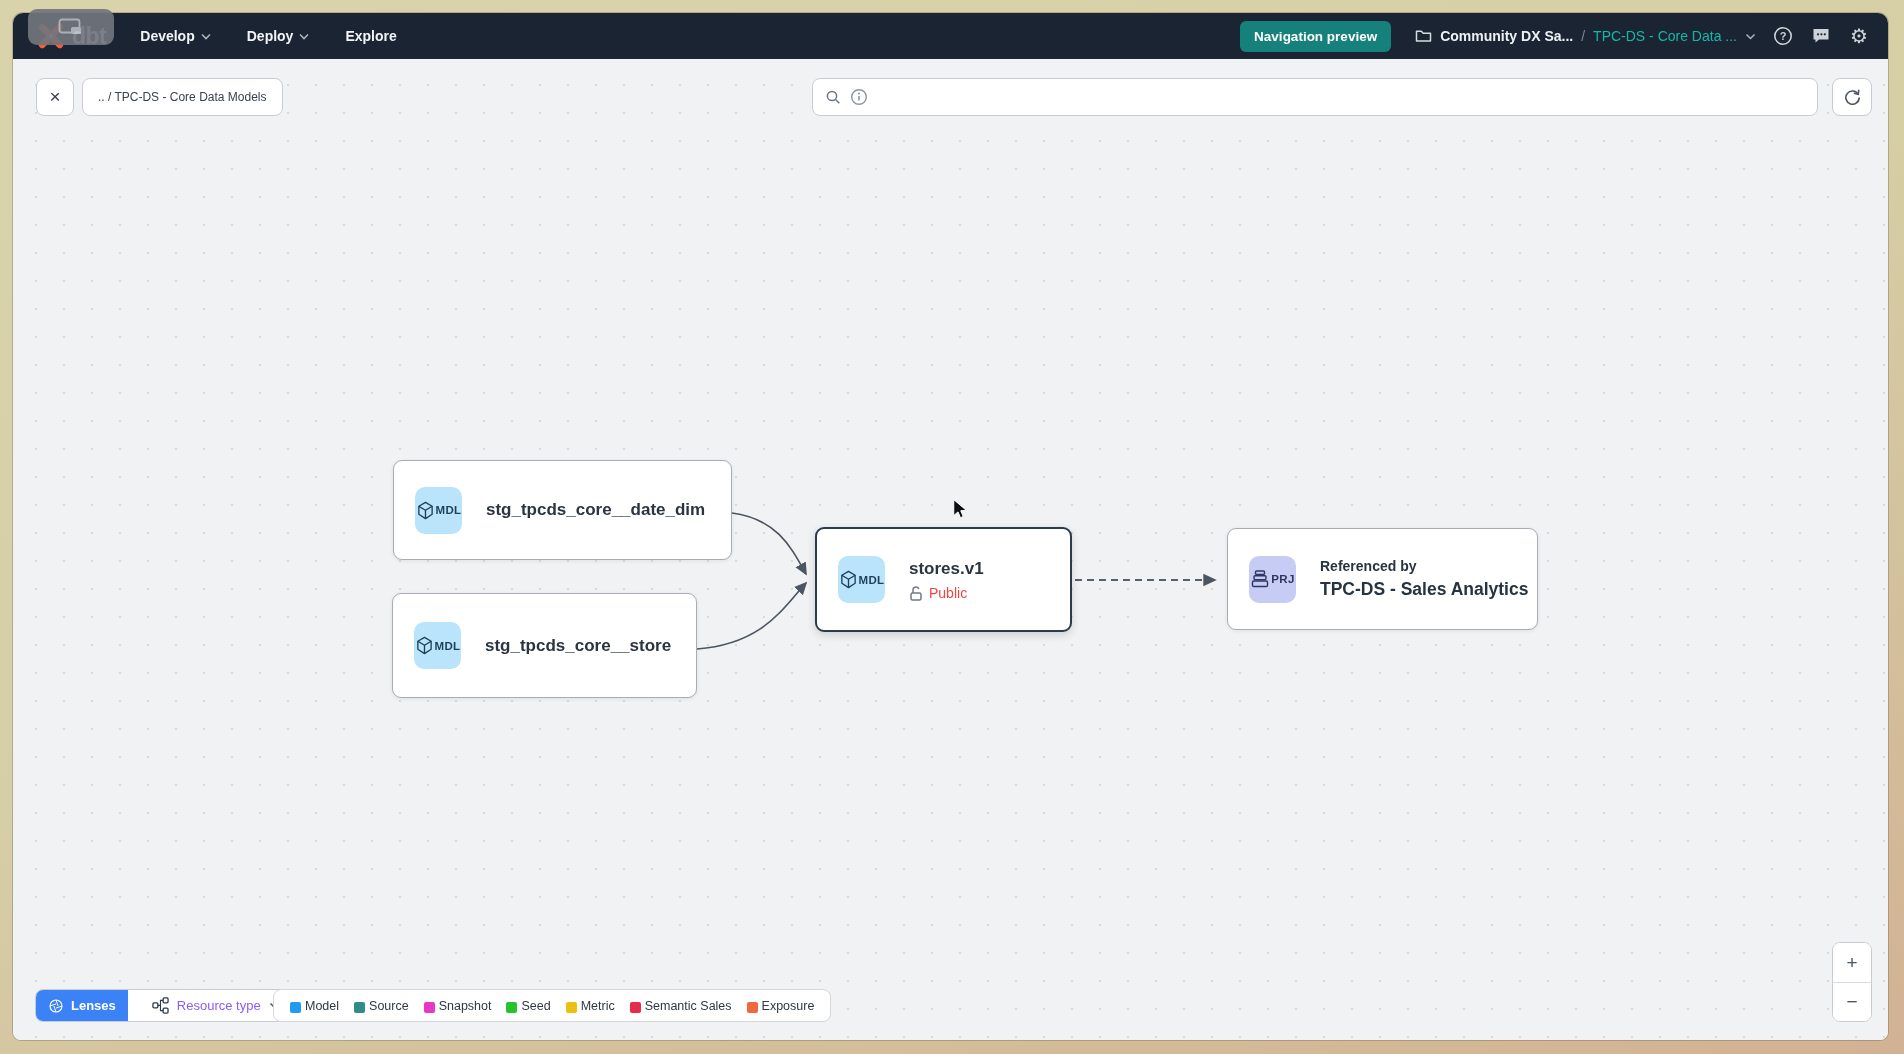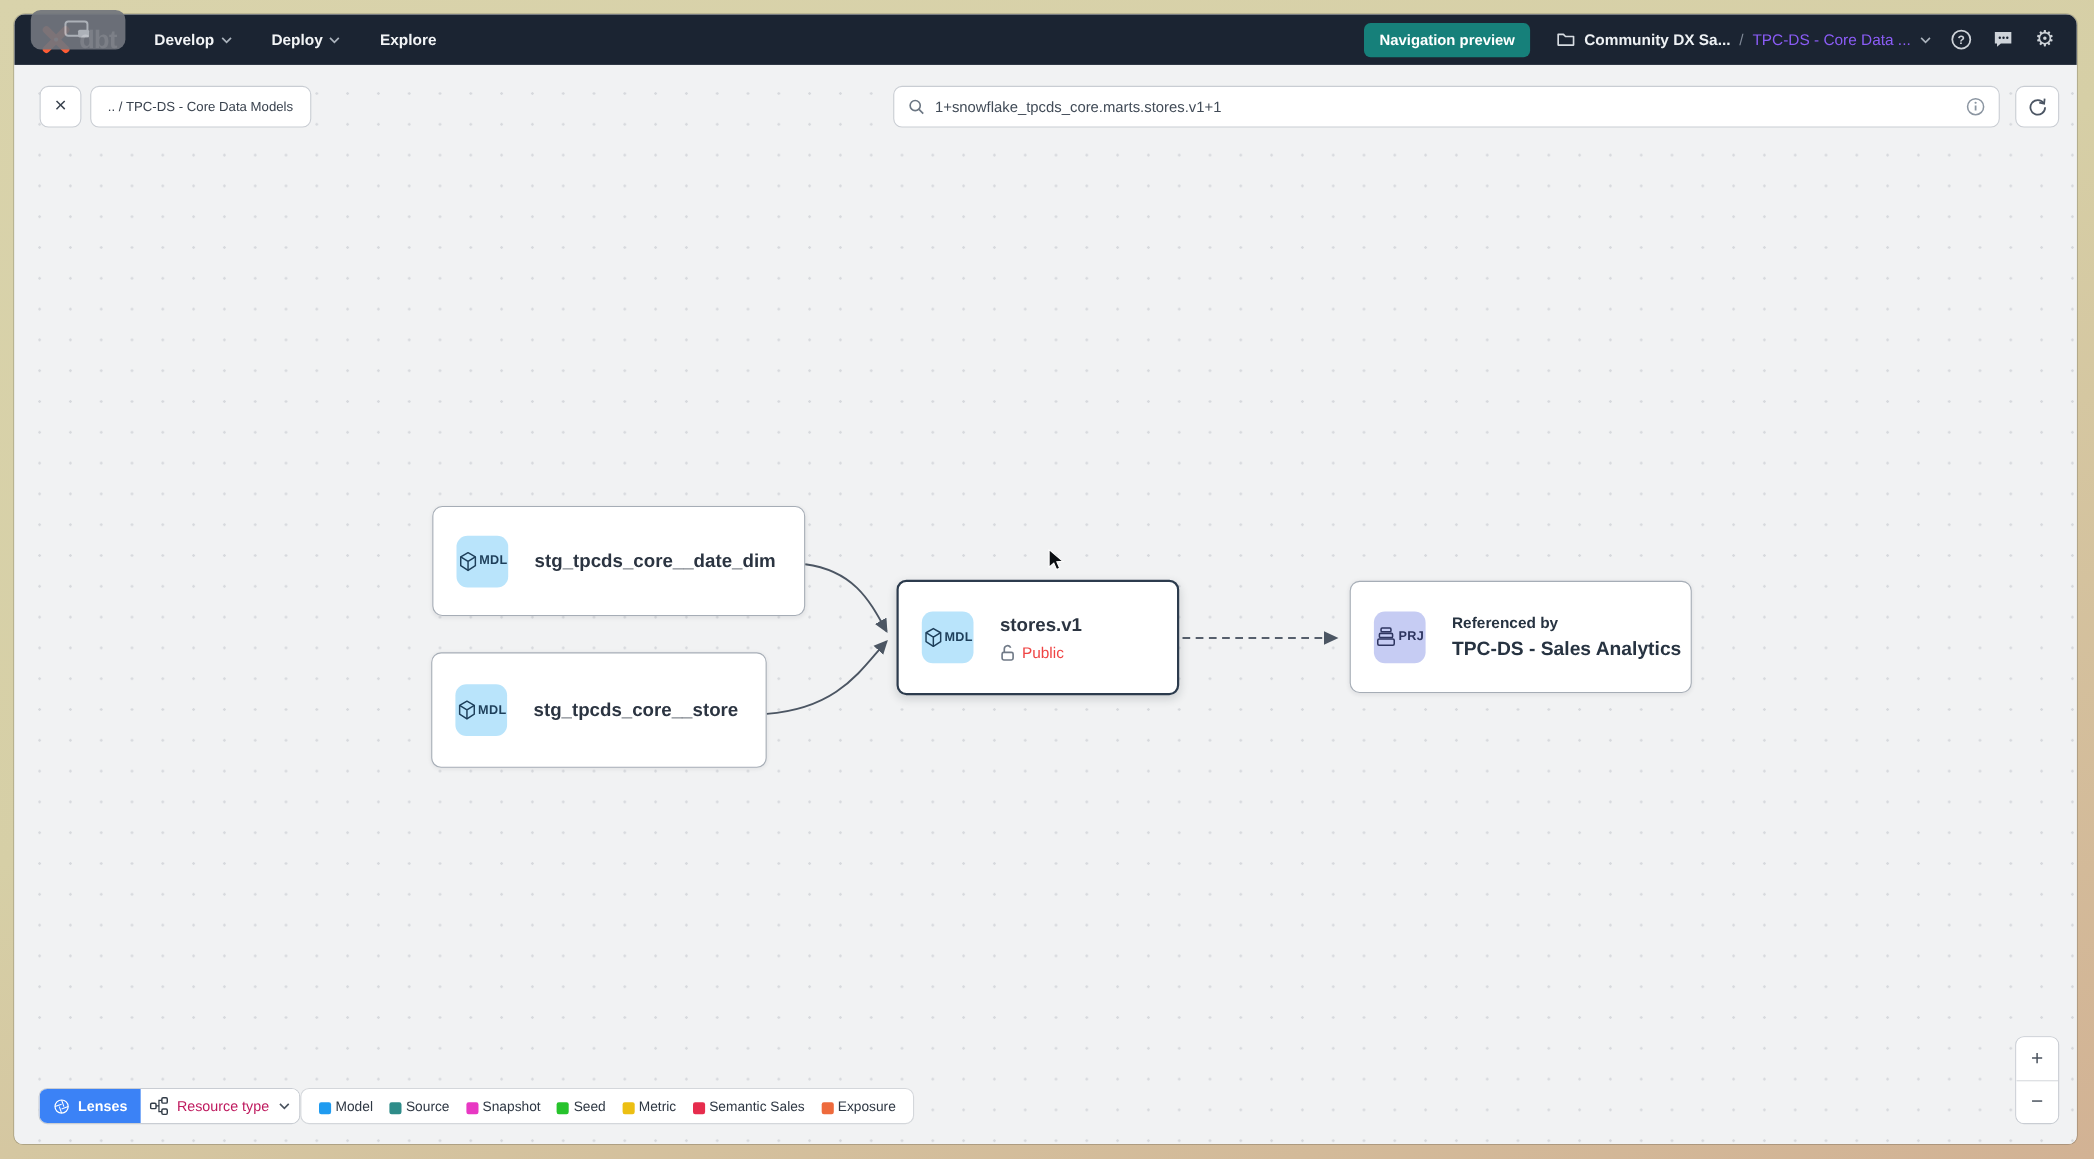--- a/index.html
+++ b/index.html
@@ -22,21 +22,21 @@
   .logo { display:flex; align-items:center; gap:7px; margin-right:34px; }
   .logo-text { color:#fff; font-size:23px; font-weight:700; letter-spacing:-0.5px; }
   .nav-item { display:flex; align-items:center; gap:6px; color:#f2f4f6;
     font-size:14px; font-weight:700; margin-right:36px; cursor:pointer; }
   .nav-right { margin-left:auto; display:flex; align-items:center; gap:16px; }
   .preview-badge { background:#16807a; color:#fff; font-size:13.5px; font-weight:700;
     padding:8px 14px; border-radius:6px; }
   .crumbs { display:flex; align-items:center; gap:8px; margin-left:8px;justify-content:center; }
   .crumb-account { color:#eef1f4; font-size:14px; font-weight:700; }
   .crumb-sep { color:#7e8795; font-size:14px; }
-  .crumb-project { color:#8b5cf6; font-size:14px; }
+  .crumb-project { color:#14b8a6; font-size:14px; }
   .nav-icon { display:flex; align-items:center; justify-content:center; width:22px; height:22px; cursor:pointer; }
   .gear-glyph { color:#ced3d9; font-size:20px; line-height:1; }
   
   .canvas {
     position:absolute; left:0; top:46px; width:1875px; height:981px;
     background-color:#f1f2f3;
     background-image: radial-gradient(#d7d9dd 1.2px, transparent 1.3px);
     background-size:28px 28px; background-position:9px 12px;
   }
   .edges { position:absolute; inset:0; pointer-events:none; z-index:1; }
@@ -83,22 +83,22 @@
     font-size:14px; color:#ef4444; }
   .ref-kicker { font-size:14px; font-weight:600; color:#273341; margin-bottom:5px; }
   .ref-title { font-size:17.5px; font-weight:600; color:#273341; white-space:nowrap; }
   
   .lens-group {
     position:absolute; left:22px; bottom:18px; display:inline-flex; height:33px;
     border-radius:8px; overflow:hidden; border:1px solid #c9cdd3; background:#fff; z-index:4;
   }
   .lenses-btn { background:#3b82f6; color:#fff; font-size:13px; font-weight:700;
     display:flex; align-items:center; gap:7px; padding:0 12px; cursor:pointer; }
-  .resource-btn { display:flex; align-items:center; gap:8px; padding:0 8px;
-    font-size:13px; color:#be185d; cursor:pointer; background:#fff; }
+  .resource-btn { display:flex; align-items:center; gap:8px; padding:0 24px;
+    font-size:13px; color:#8b5cf6; cursor:pointer; background:#fff; }
   .legend {
     position:absolute; left:260px; bottom:18px; height:33px; background:#fff;
     border:1px solid #d4d7db; border-radius:8px; display:flex; align-items:center;
     gap:15px; padding:0 16px; z-index:4; font-size:12.5px; color:#2f3844;
   }
   .legend-item { display:flex; align-items:flex-end; gap:4px; white-space:nowrap; }
   .swatch { width:11px; height:11px; border-radius:2px; flex:none; }
   
   .zoom-ctl {
     position:absolute; right:16px; bottom:18px; width:40px; border:1px solid #c9cdd3;
@@ -199,21 +199,20 @@
       <span>×</span>
     </div>
     <div class="path-chip">
       <span>.. / TPC-DS - Core Data Models</span>
     </div>
     <div class="searchbar">
       <svg width="16" height="16" viewBox="0 0 16 16">
         <circle cx="7" cy="7" r="4.6" fill="none" stroke="#6b7683" stroke-width="1.5"></circle>
         <line x1="10.5" y1="10.5" x2="14.3" y2="14.3" stroke="#6b7683" stroke-width="1.5"></line>
       </svg>
-      <input type="text" value="1+snowflake_tpcds_core.marts.stores.v1+1" style="">
       <svg width="18" height="18" viewBox="0 0 18 18">
         <circle cx="9" cy="9" r="7.3" fill="none" stroke="#8b95a1" stroke-width="1.4"></circle>
         <line x1="9" y1="8" x2="9" y2="12.4" stroke="#8b95a1" stroke-width="1.6"></line>
         <circle cx="9" cy="5.4" r="1" fill="#8b95a1"></circle>
       </svg>
     </div>
     <div class="tb-btn refresh-btn">
       <svg width="19" height="19" viewBox="0 0 20 20">
         <path d="M15.8 6.2 A7 7 0 1 0 17 10" fill="none" stroke="#4b5563" stroke-width="1.7"></path>
         <path d="M16.6 1.8 L16.1 6.6 L11.4 5.6" fill="none" stroke="#4b5563" stroke-width="1.7"></path>

